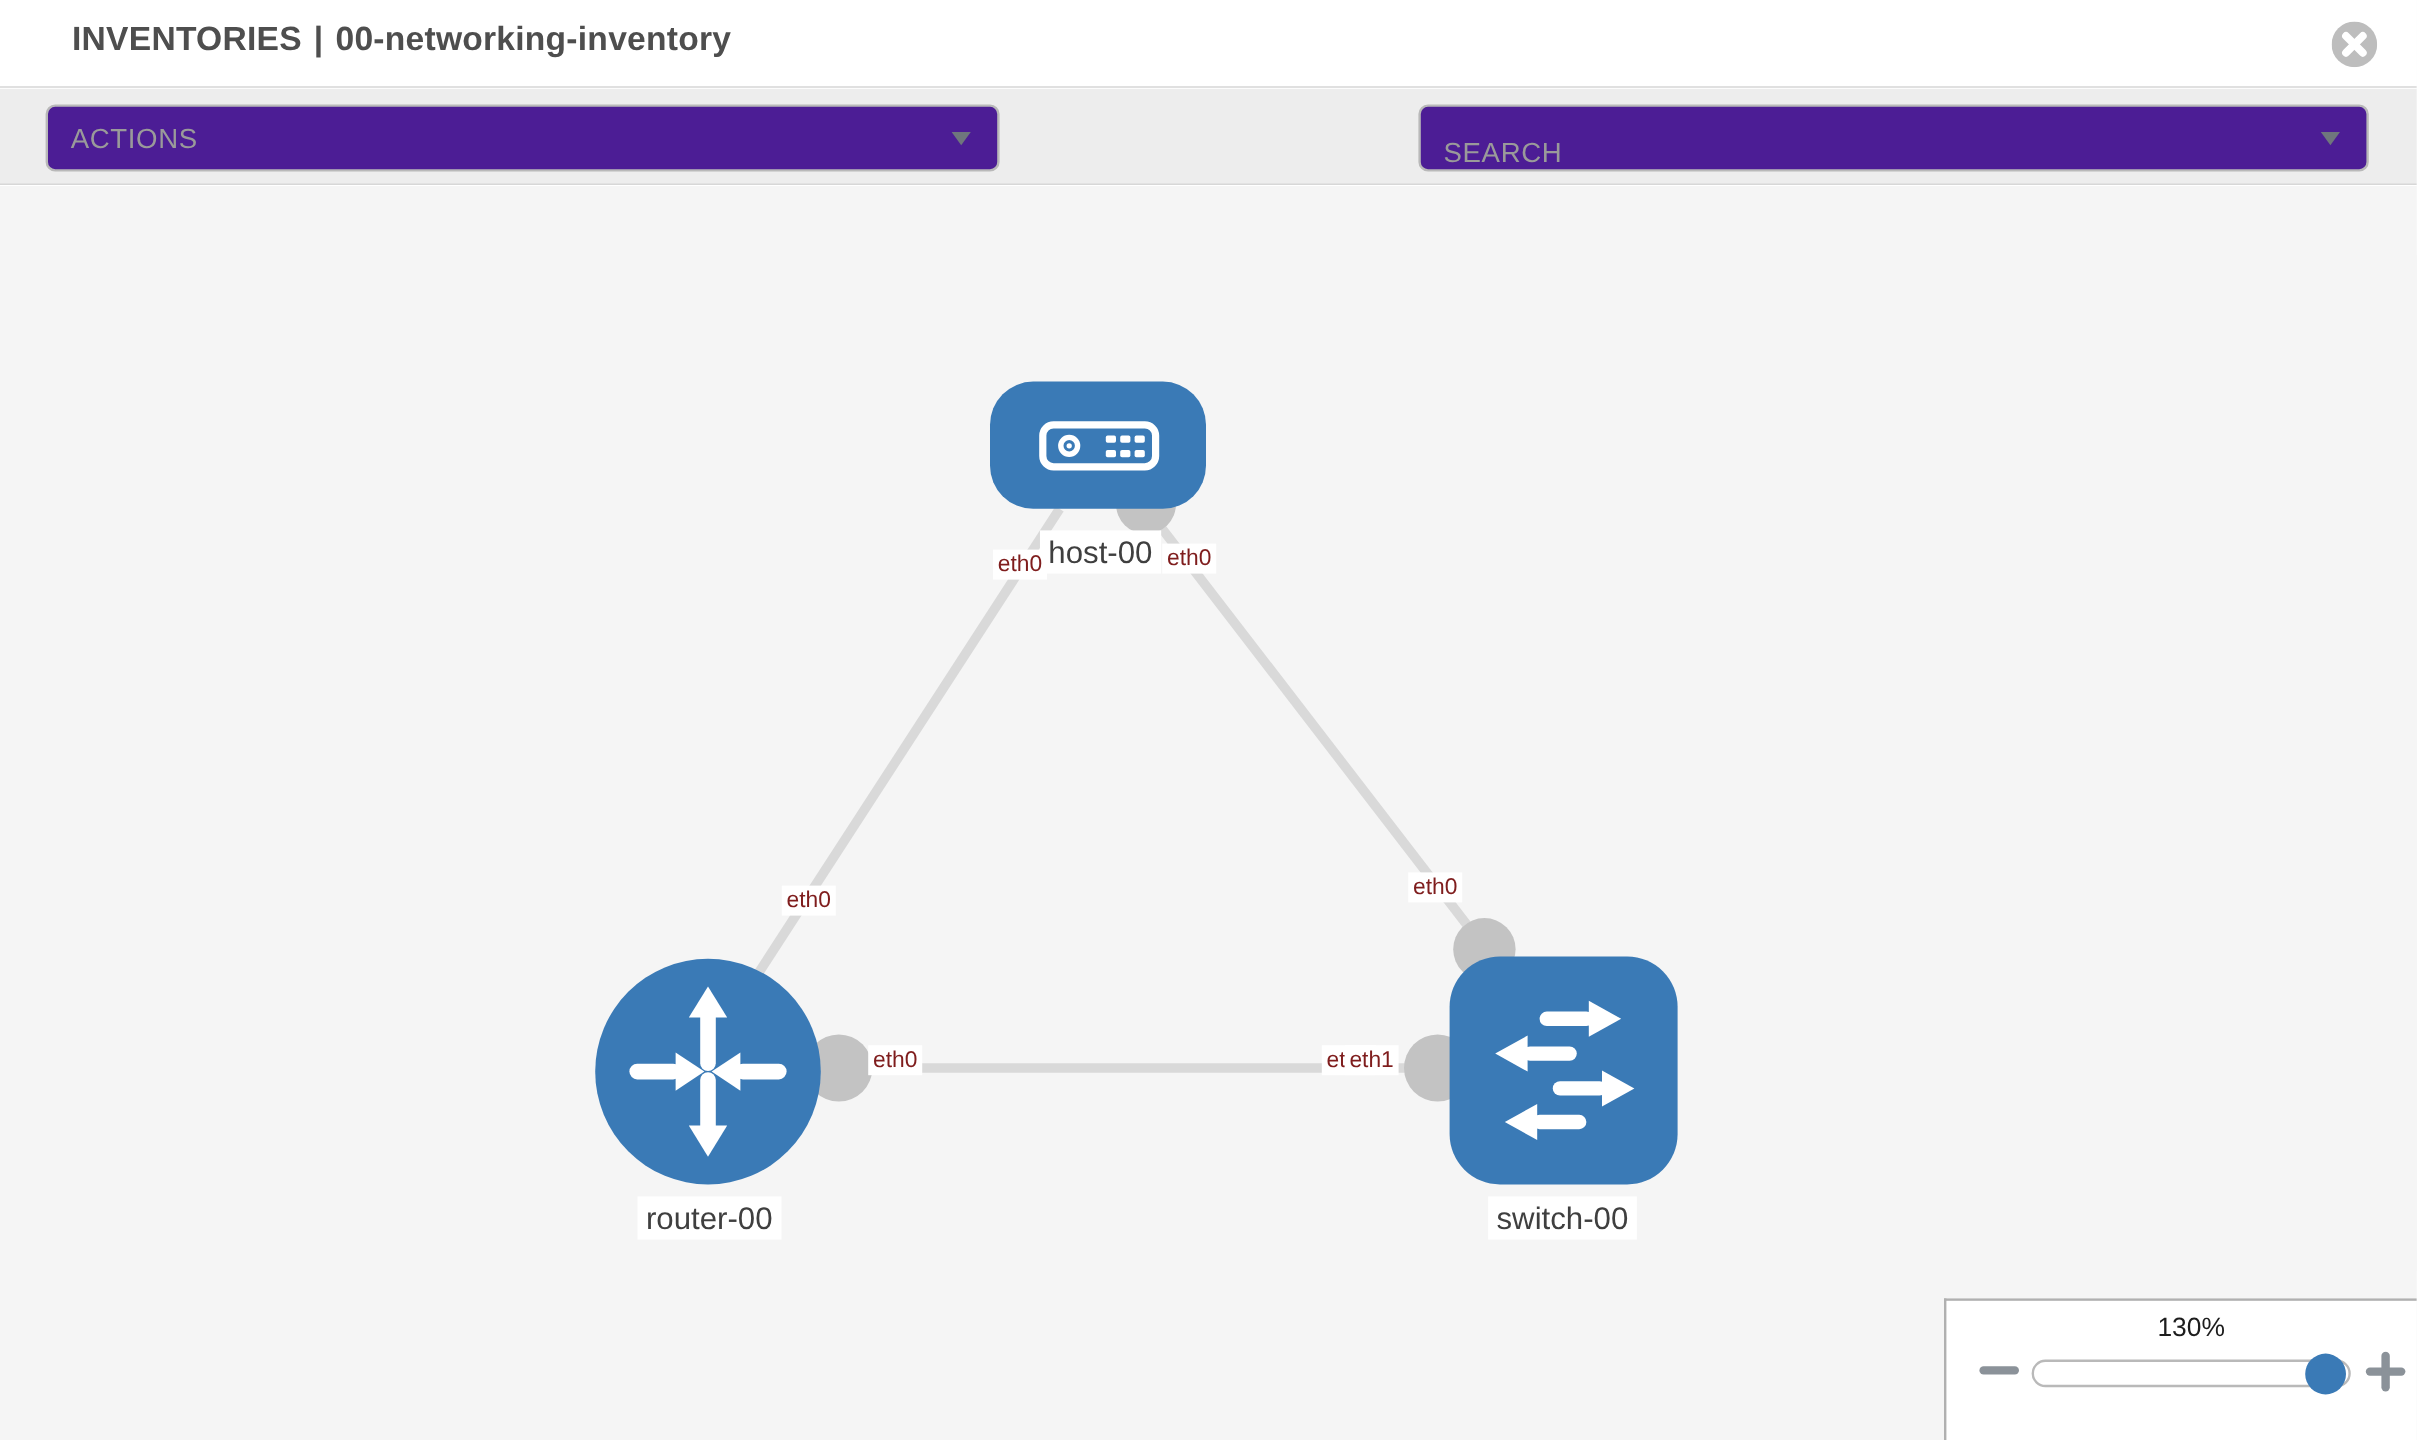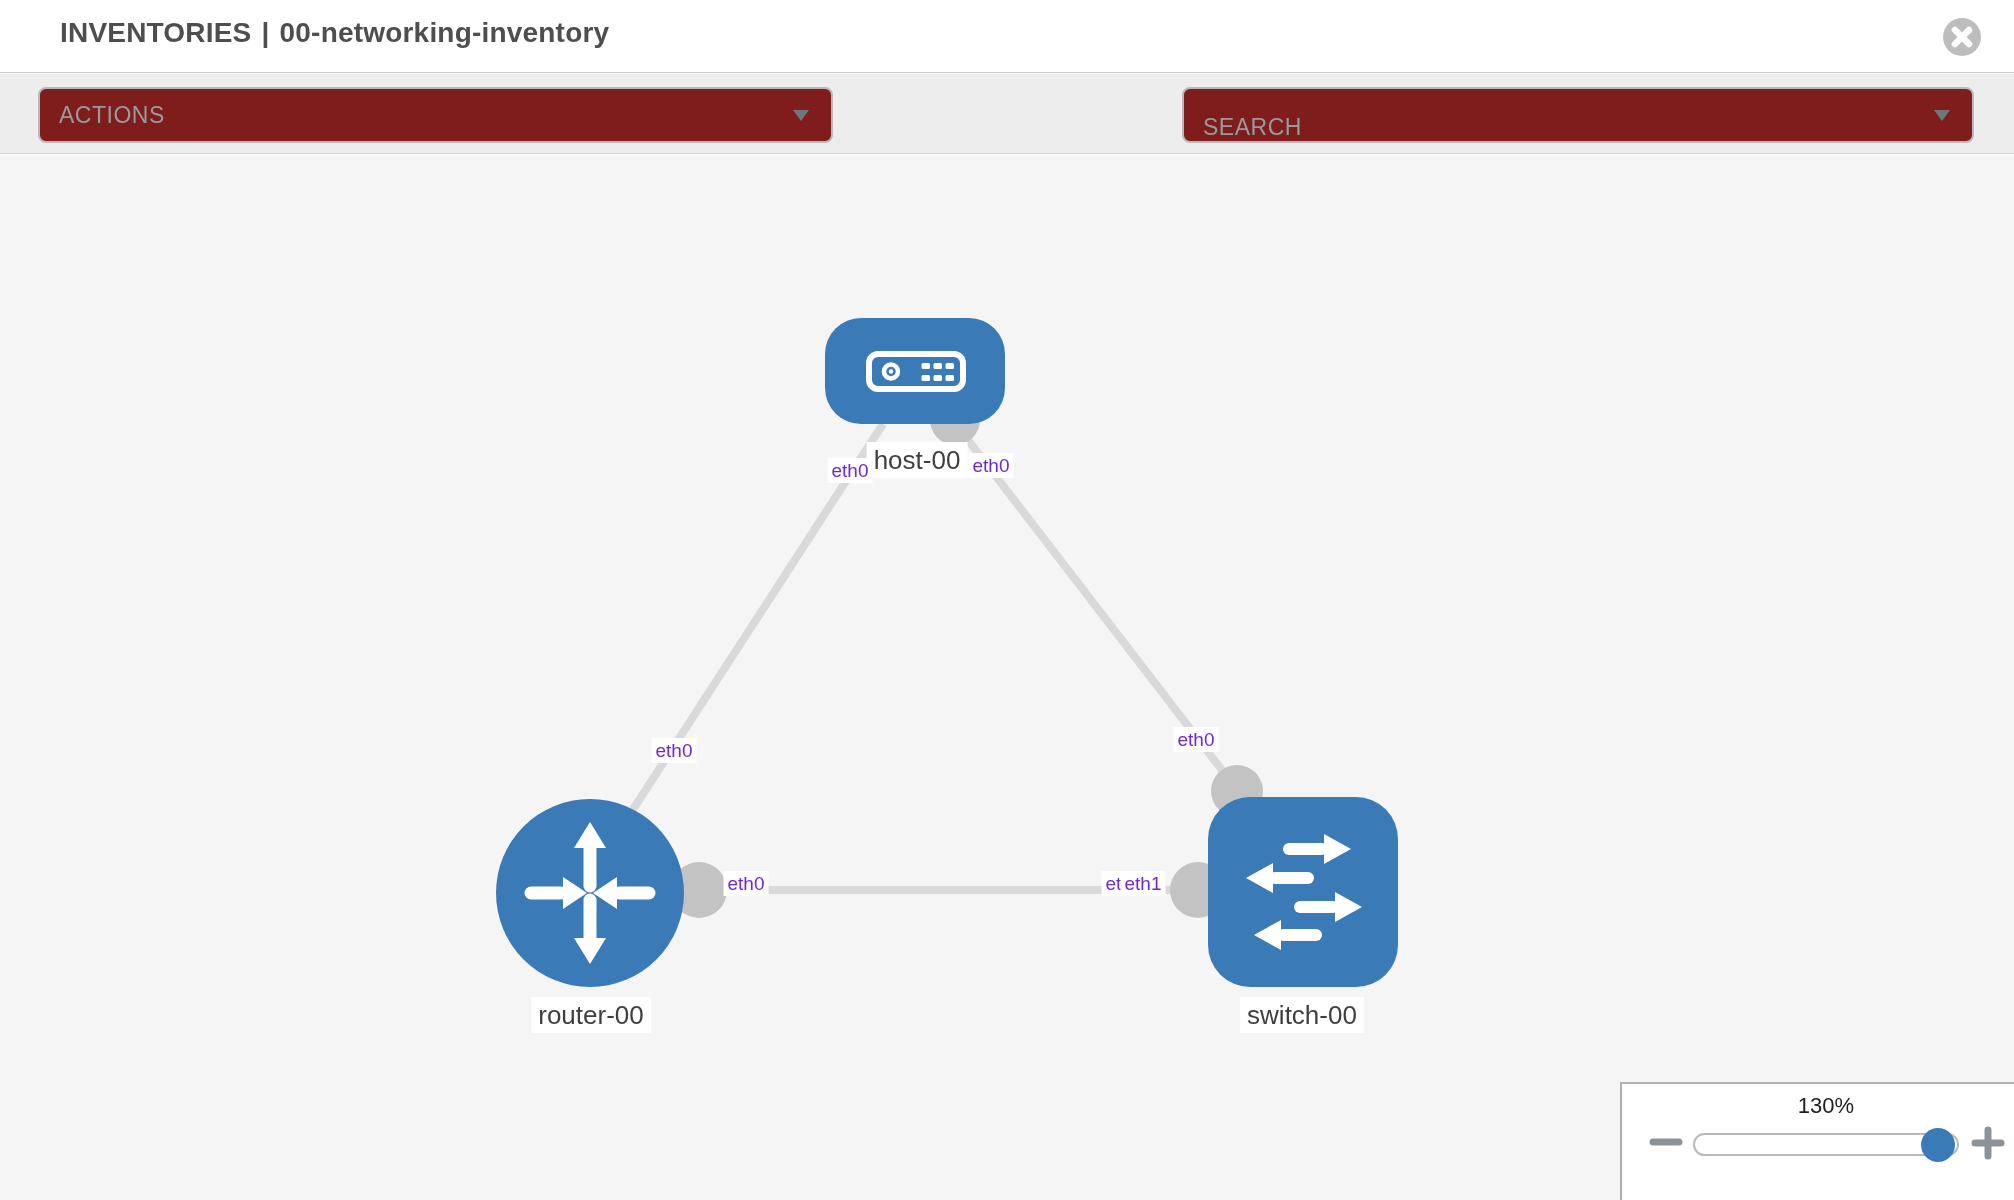--- a/index.html
+++ b/index.html
@@ -17,35 +17,35 @@
   body{font-family:"Liberation Sans","DejaVu Sans",sans-serif;background:#fff;position:relative;}
 
   
   .header{position:absolute;left:0;top:0;width:2014px;height:73px;background:#fff;border-bottom:1px solid #cccccc;}
   .title{position:absolute;left:40px;top:17px;font-size:28px;font-weight:bold;color:#4e4e4e;letter-spacing:.2px;white-space:nowrap;margin-left:20px;}
   .title .sep{padding:0 10px;color:#4e4e4e;}
   .close-btn{position:absolute;left:1943px;top:18px;width:38px;height:38px;cursor:pointer;}
 
   
   .toolbar{position:absolute;left:0;top:74px;width:2014px;height:80px;background:var(--toolbar-bg);border-bottom:1px solid #d2d2d2;}
-  .dd-box{position:absolute;top:13px;height:56px;background:#7f1d1d;border:2px solid #b9b9b9;border-radius:8px;display:flex;align-items:center;cursor:pointer;}
+  .dd-box{position:absolute;top:13px;height:56px;background:#4c1d95;border:2px solid #b9b9b9;border-radius:8px;display:flex;align-items:center;cursor:pointer;}
   .dd-actions{left:38px;width:795px;}
   .dd-search{left:1182px;width:792px;align-items:flex-end;}
   .dd-box .dd-label{margin-left:19px;font-size:23px;color:var(--placeholder);letter-spacing:.5px;}
   .caret{position:absolute;right:22px;top:50%;margin-top:-5px;width:0;height:0;border-left:8px solid transparent;border-right:8px solid transparent;border-top:11px solid #6f767d;}
   .tool-icon-btn{position:absolute;top:94px;width:48px;height:48px;cursor:pointer;}
   .btn-wrench{left:1042px;}
   .btn-key{left:1110px;}
 
   
   .canvas{position:absolute;left:0;top:155px;width:2014px;height:1045px;background:var(--canvas-bg);}
   .topo-svg{position:absolute;left:0;top:0;}
 
   .node-label{position:absolute;transform:translateX(-50%);background:#fff;color:var(--label-text);font-size:26px;line-height:32px;padding:2px 7px;white-space:nowrap;text-align:right;}
-  .eth-label{position:absolute;transform:translateX(-50%);background:#fff;color:#6d28d9;font-size:19px;line-height:23px;padding:1px 4px;white-space:nowrap;}
+  .eth-label{position:absolute;transform:translateX(-50%);background:#fff;color:#7f1d1d;font-size:19px;line-height:23px;padding:1px 4px;white-space:nowrap;}
 
   
   .zoom-panel{position:absolute;left:1620px;top:927px;width:394px;height:144px;background:#fff;border-top:2px solid #b0b0b0;border-left:2px solid #b0b0b0;}
   .zoom-level{position:absolute;left:204px;top:9px;transform:translateX(-50%);font-size:22px;color:#1d1d1d;}
   .zoom-btn{position:absolute;width:34px;height:34px;cursor:pointer;}
   .zoom-out{left:27px;top:41px;}
   .zoom-in{left:349px;top:42px;}
   .zoom-slider{position:absolute;left:71px;top:49px;width:266px;height:23px;background:#fff;border:2px solid #b9b9b9;border-radius:12px;cursor:pointer;}
   .zoom-thumb{position:absolute;left:226px;top:-7px;width:34px;height:34px;border-radius:50%;background:var(--node-blue);cursor:grab;}
 </style>

